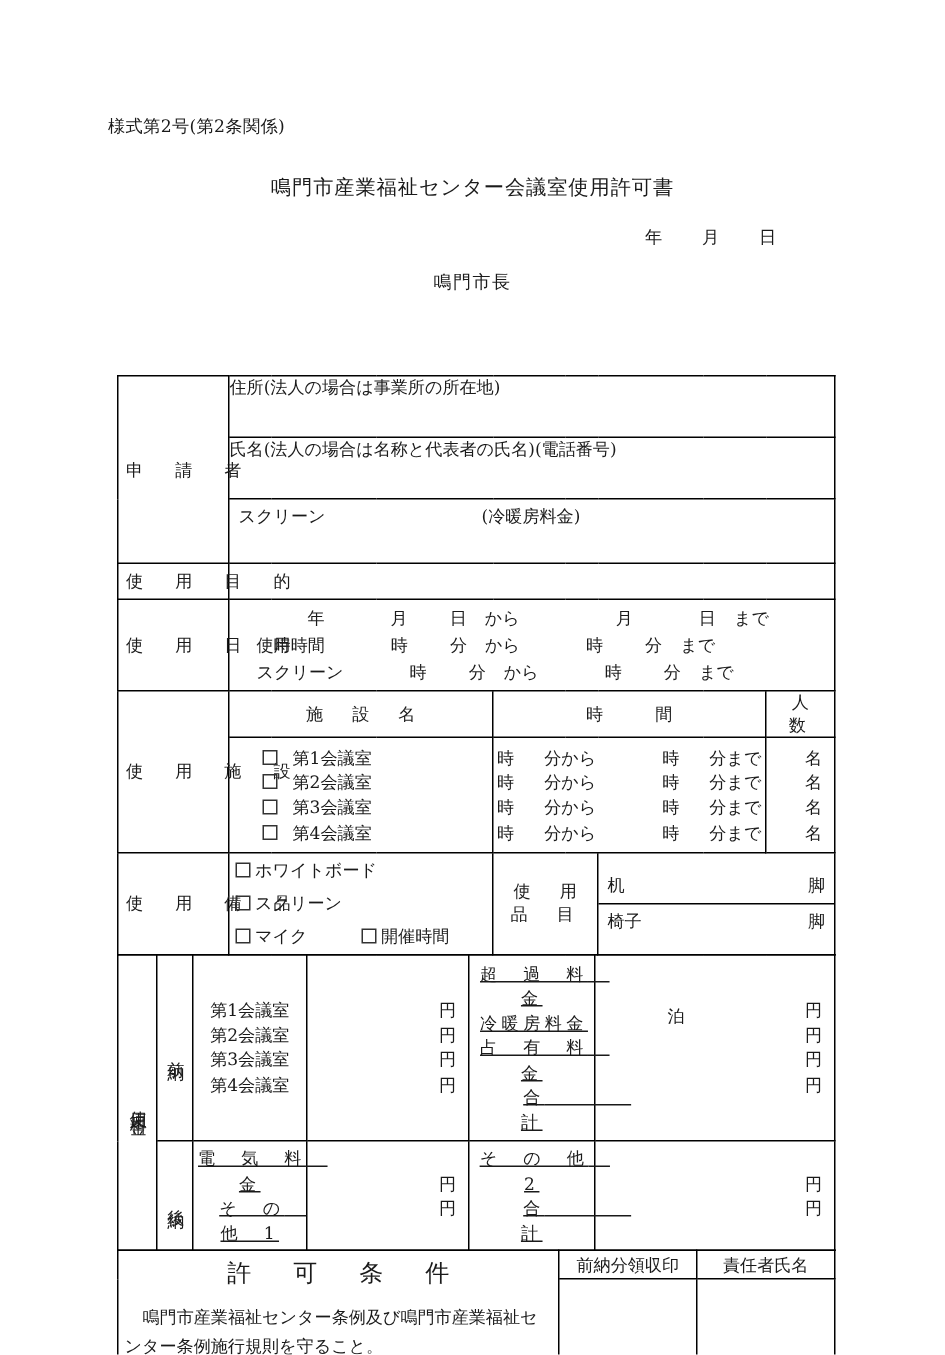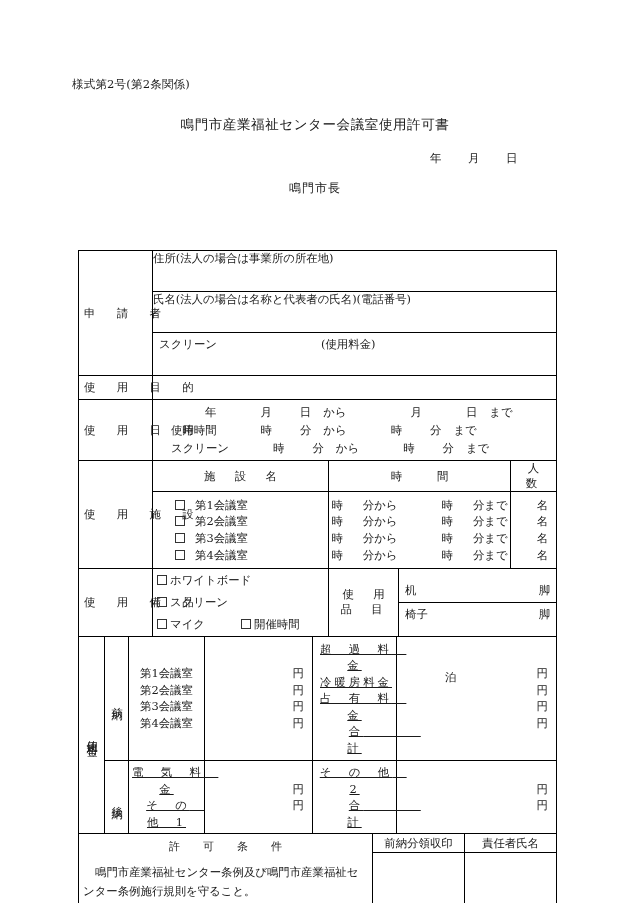--- a/index.html
+++ b/index.html
@@ -144,21 +144,21 @@
     justify-content: space-between;
     padding: 0 6px;
   }
   .kanji-sp { letter-spacing: 4px; text-indent: 4px; }
 
   .cond-title {
     text-align: center;
     letter-spacing: 6px;
     text-indent: 6px;
     padding-top: 5px;
-    font-size: 11px;
+    font-size: 16px;
   }
   .cond-body {
     font-size: 11.4px;
     line-height: 1.6;
     padding: 9px 8px 0 4px;
   }
   .cond-body .ind { display:inline-block; width: 12px; }
   .seal-hd { text-align: center; font-size: 11.2px; padding: 3px 0; }
 </style>
 </head>
@@ -196,21 +196,21 @@
           <tr>
         <td class="lbl outer" rowspan="3" style="height:40px">申　請　者</td>
         <td class="cellpad" colspan="8" style="height:40px; vertical-align:top">住所(法人の場合は事業所の所在地)</td>
       </tr>
       <tr>
         <td class="cellpad" colspan="8" style="height:40px; vertical-align:top">氏名(法人の場合は名称と代表者の氏名)(電話番号)</td>
       </tr>
       <tr>
         <td colspan="8" style="height:42px; vertical-align:top">
           <div class="cellpad" style="white-space:nowrap">
-            <span>スクリーン</span><span class="s6"></span><span class="s4"></span><span>(使用料金)</span>
+            <span>スクリーン</span><span class="s6"></span><span class="s4"></span><span>(冷暖房料金)</span>
           </div>
         </td>
       </tr>
 
       <tr>
         <td class="lbl outer" style="height:23px">使　用　目　的</td>
         <td class="cellpad" colspan="8" style="height:23px"></td>
       </tr>
 
       <tr>

